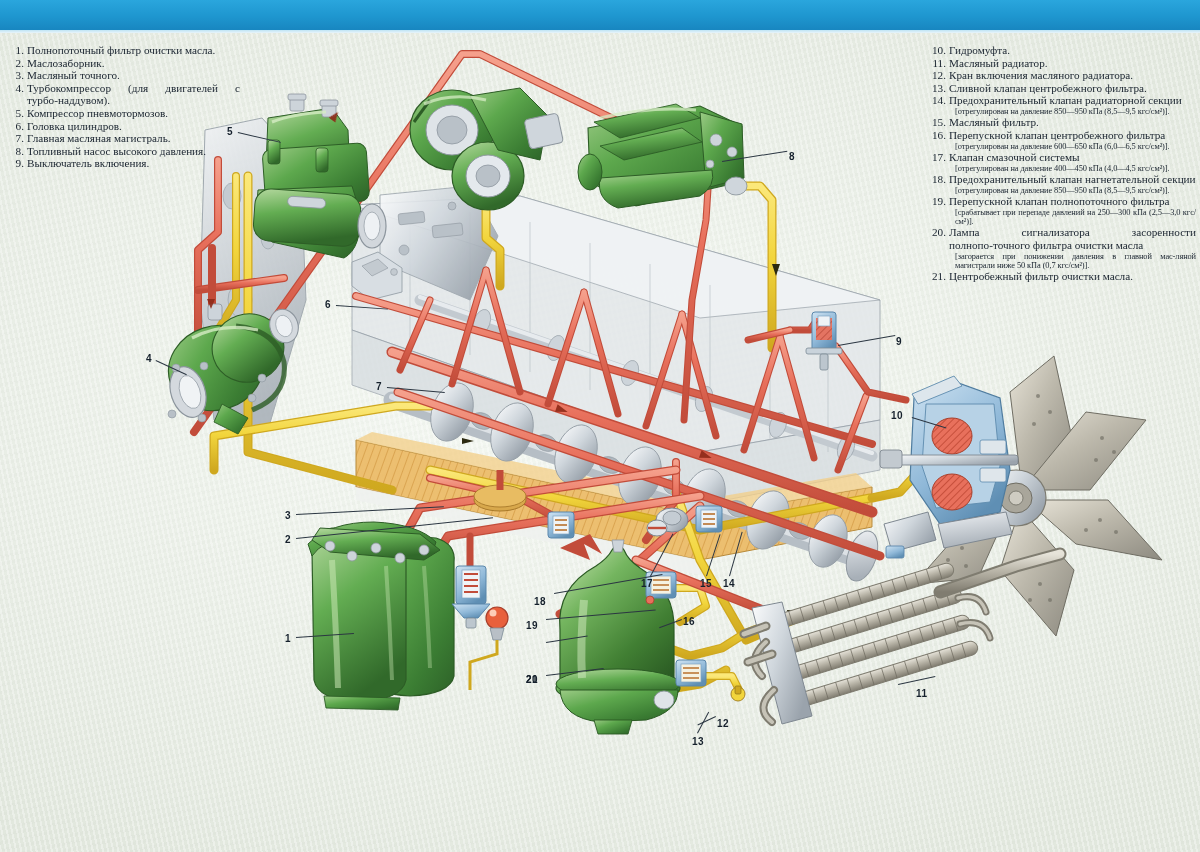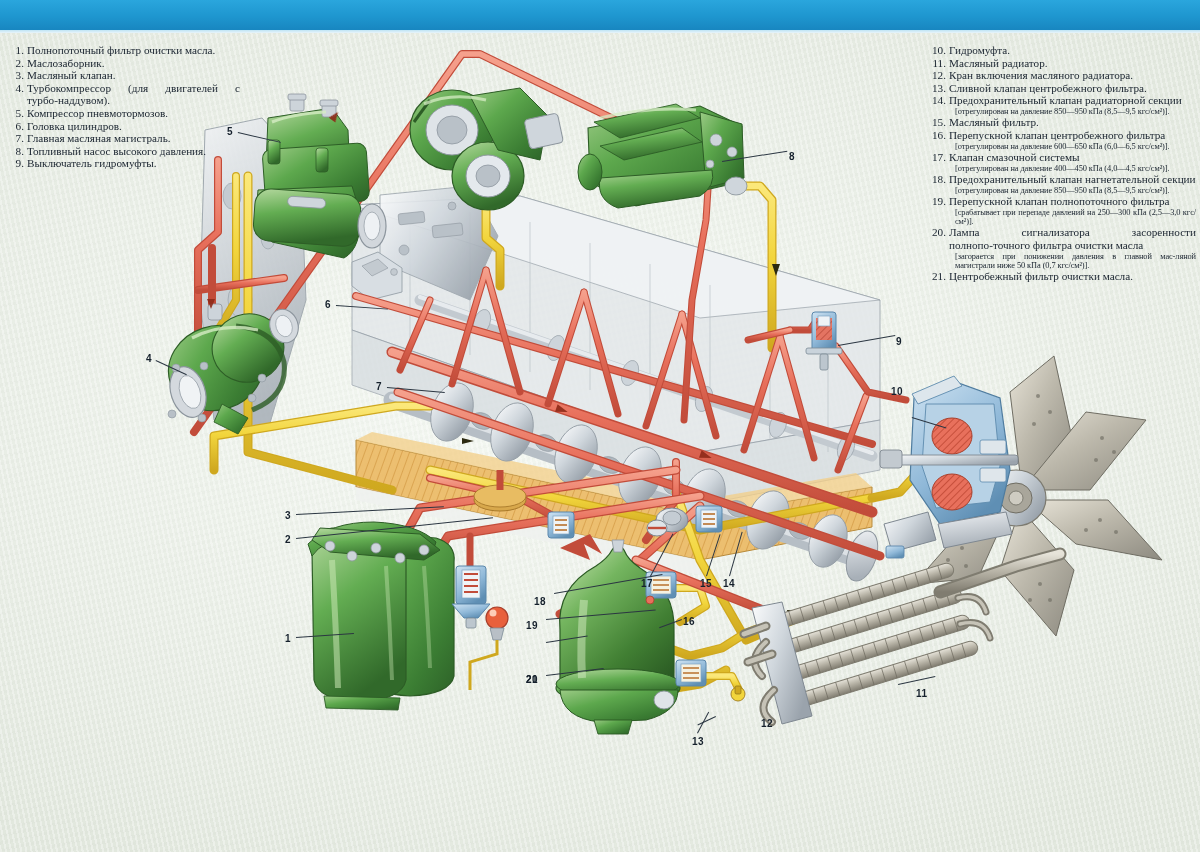--- a/index.html
+++ b/index.html
@@ -795,21 +795,21 @@
     <div class="leg-item">
       <span class="leg-num">1.</span>
       <span class="leg-text">Полнопоточный фильтр очистки масла.</span>
     </div>
     <div class="leg-item">
       <span class="leg-num">2.</span>
       <span class="leg-text">Маслозаборник.</span>
     </div>
     <div class="leg-item">
       <span class="leg-num">3.</span>
-      <span class="leg-text">Масляный клапан.</span>
+      <span class="leg-text">Масляный точного.</span>
     </div>
     <div class="leg-item">
       <span class="leg-num">4.</span>
       <span class="leg-text">Турбокомпрессор (для двигателей с турбо‑наддувом).</span>
     </div>
     <div class="leg-item">
       <span class="leg-num">5.</span>
       <span class="leg-text">Компрессор пневмотормозов.</span>
     </div>
     <div class="leg-item">
@@ -819,21 +819,21 @@
     <div class="leg-item">
       <span class="leg-num">7.</span>
       <span class="leg-text">Главная масляная магистраль.</span>
     </div>
     <div class="leg-item">
       <span class="leg-num">8.</span>
       <span class="leg-text">Топливный насос высокого давления.</span>
     </div>
     <div class="leg-item">
       <span class="leg-num">9.</span>
-      <span class="leg-text">Выключатель гидромуфты.</span>
+      <span class="leg-text">Выключатель включения.</span>
     </div>
   </div>
 
   <div class="legend" id="legend-right">
     <div class="leg-item">
       <span class="leg-num">10.</span>
       <span class="leg-text">Гидромуфта.</span>
     </div>
     <div class="leg-item">
       <span class="leg-num">11.</span>
@@ -893,21 +893,21 @@
       <div class="callout" style="left: 789px; top: 151px;">8</div>
       <div class="lead" style="left: 722px; top: 161px; width: 66px; transform: rotate(-9deg);"></div>
       <div class="callout" style="left: 146px; top: 353px;">4</div>
       <div class="lead" style="left: 156px; top: 360px; width: 34px; transform: rotate(25deg);"></div>
       <div class="callout" style="left: 325px; top: 299px;">6</div>
       <div class="lead" style="left: 336px; top: 305px; width: 52px; transform: rotate(4deg);"></div>
       <div class="callout" style="left: 376px; top: 381px;">7</div>
       <div class="lead" style="left: 387px; top: 387px; width: 58px; transform: rotate(5deg);"></div>
       <div class="callout" style="left: 896px; top: 336px;">9</div>
       <div class="lead" style="left: 838px; top: 345px; width: 58px; transform: rotate(-10deg);"></div>
-      <div class="callout" style="left: 891px; top: 386px;">10</div>
+      <div class="callout" style="left: 891px; top: 410px;">10</div>
       <div class="lead" style="left: 912px; top: 417px; width: 36px; transform: rotate(17deg);"></div>
       <div class="callout" style="left: 285px; top: 510px;">3</div>
       <div class="lead" style="left: 296px; top: 514px; width: 148px; transform: rotate(-3deg);"></div>
       <div class="callout" style="left: 285px; top: 534px;">2</div>
       <div class="lead" style="left: 296px; top: 538px; width: 198px; transform: rotate(-6deg);"></div>
       <div class="callout" style="left: 285px; top: 633px;">1</div>
       <div class="lead" style="left: 296px; top: 637px; width: 58px; transform: rotate(-4deg);"></div>
       <div class="callout" style="left: 534px; top: 596px;">18</div>
       <div class="lead" style="left: 554px; top: 593px; width: 110px; transform: rotate(-10deg);"></div>
       <div class="callout" style="left: 526px; top: 620px;">19</div>
@@ -917,21 +917,21 @@
       <div class="callout" style="left: 526px; top: 674px;">21</div>
       <div class="lead" style="left: 546px; top: 675px; width: 58px; transform: rotate(-7deg);"></div>
       <div class="callout" style="left: 641px; top: 578px;">17</div>
       <div class="lead" style="left: 650px; top: 576px; width: 48px; transform: rotate(-62deg);"></div>
       <div class="callout" style="left: 700px; top: 578px; text-align: center;">15</div>
       <div class="lead" style="left: 706px; top: 576px; width: 44px; transform: rotate(-72deg);"></div>
       <div class="callout" style="left: 723px; top: 578px;">14</div>
       <div class="lead" style="left: 729px; top: 576px; width: 46px; transform: rotate(-74deg);"></div>
       <div class="callout" style="left: 683px; top: 616px;">16</div>
       <div class="lead" style="left: 682px; top: 620px; width: 24px; transform: rotate(160deg);"></div>
-      <div class="callout" style="left: 717px; top: 718px; margin-left: 44px;">12</div>
+      <div class="callout" style="left: 717px; top: 718px;">12</div>
       <div class="lead" style="left: 716px; top: 717px; width: 20px; transform: rotate(155deg);"></div>
       <div class="callout" style="left: 692px; top: 736px;">13</div>
       <div class="lead" style="left: 697px; top: 733px; width: 24px; transform: rotate(-62deg);"></div>
       <div class="callout" style="left: 916px; top: 688px;">11</div>
       <div class="lead" style="left: 898px; top: 684px; width: 38px; transform: rotate(-12deg);"></div>
     </div>
 
 </div>
 
 </body></html>

